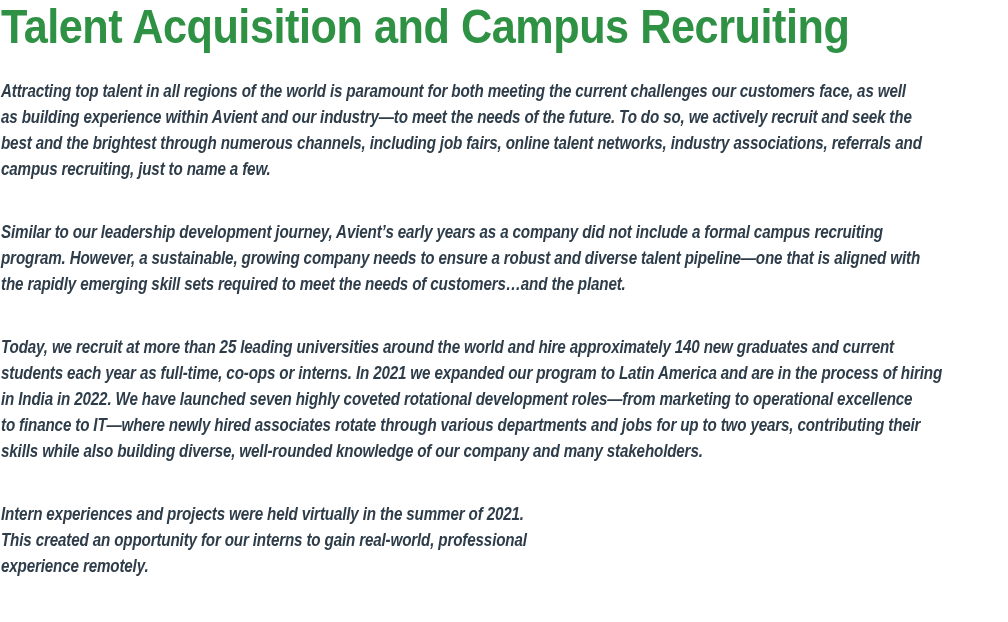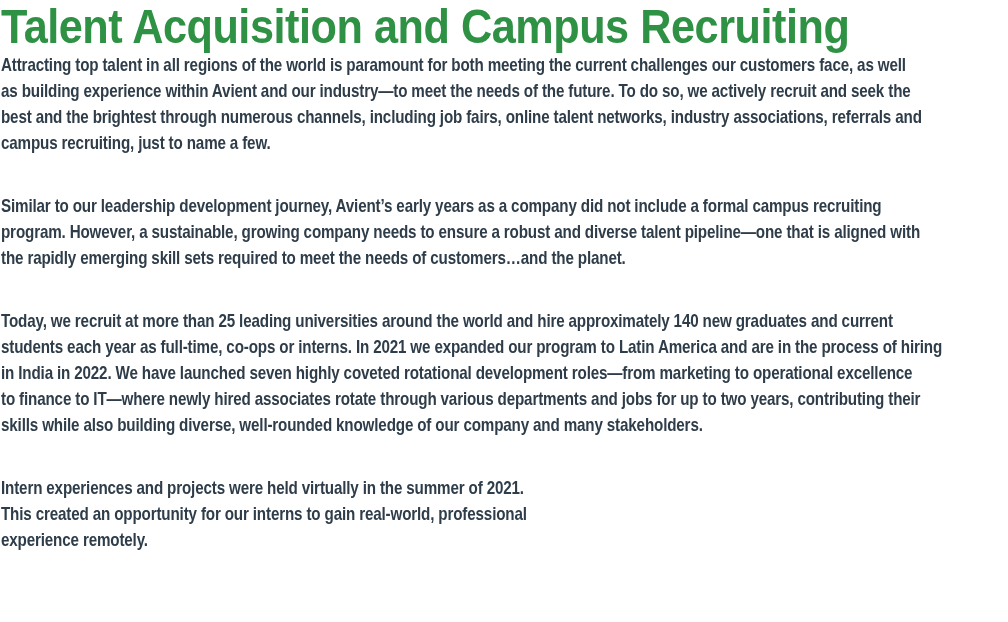--- a/index.html
+++ b/index.html
@@ -26,20 +26,22 @@
     line-height: 50px;
     font-weight: 700;
     letter-spacing: -0.5px;
     color: var(--color-heading, #2E9144);
     white-space: nowrap;
     width: 1120px;
     transform: scaleX(0.9);
     transform-origin: 0 0;
   }
   .article {
+    margin-top: 26px;
+    font-style: italic;
   }
   .para {
     margin: 0 0 37px 1px;
     font-size: 19px;
     line-height: 26px;
     font-weight: 700;
     letter-spacing: -0.2px;
     color: var(--color-body_text, #2E3D49);
     white-space: pre;           
     width: 1260px;

